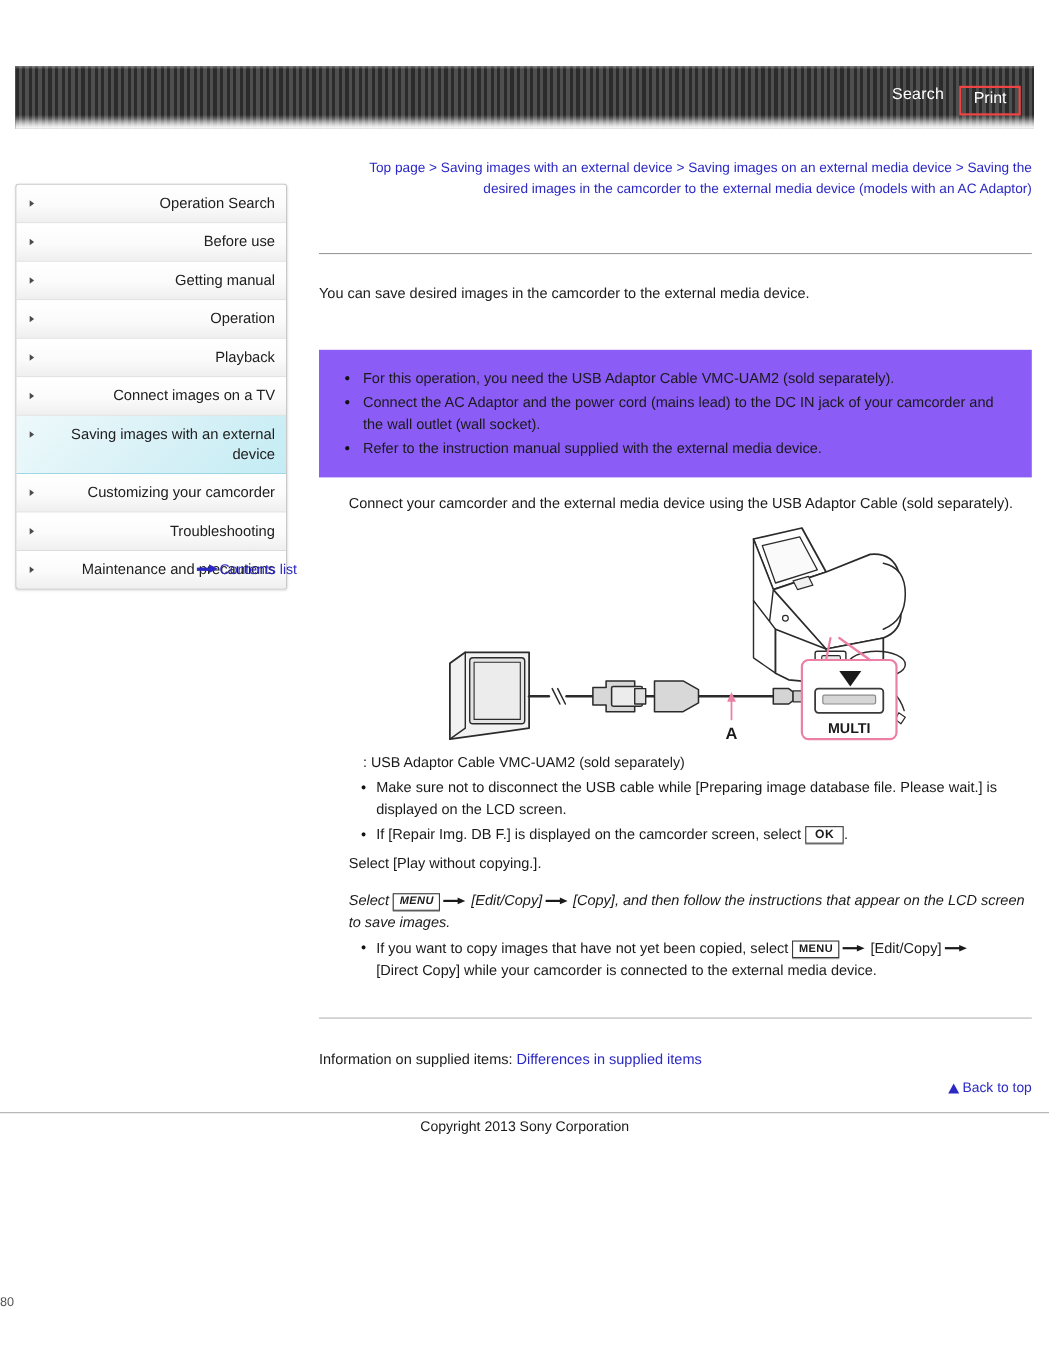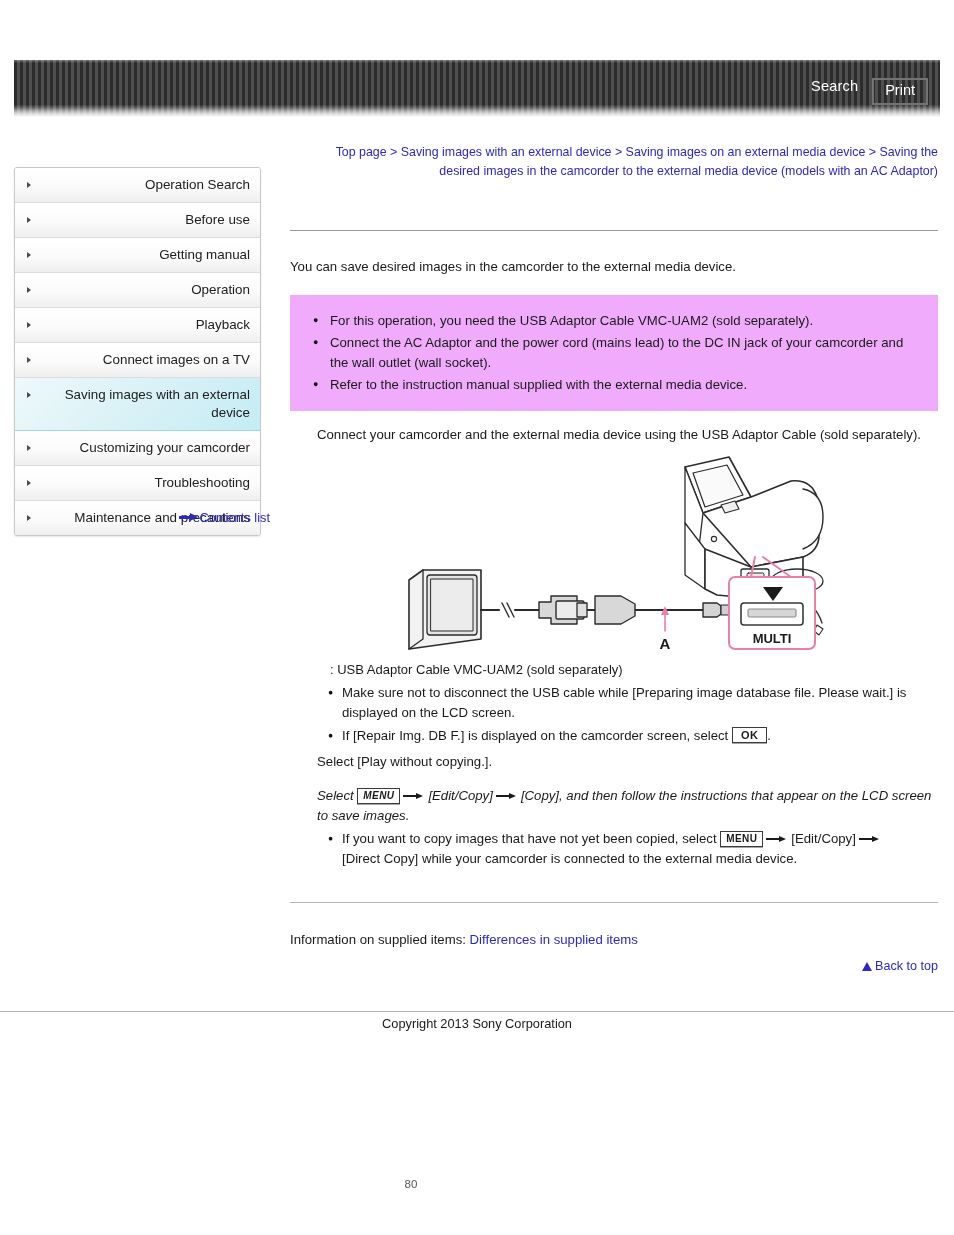--- a/index.html
+++ b/index.html
@@ -60,21 +60,21 @@
     z-index: 5;
   }
   .search-link {
     color: #ffffff;
     font-size: 14.5px;
     letter-spacing: 0.2px;
     text-decoration: none;
     cursor: pointer;
   }
   .print-button {
-    border: 2px solid #737373;
+    border: 2px solid #ef4444;
     color: #ffffff;
     font-size: 14.5px;
     padding: 3px 11px 4px 11px;
     background: transparent;
     cursor: pointer;
     line-height: 1.1;
   }
 
   
   .breadcrumb {
@@ -179,22 +179,22 @@
     height: 1px;
     background: #9a9a9a;
     margin: 0 0 0 0;
   }
   .intro {
     font-size: 13.2px;
     line-height: 20px;
     margin-top: 26px;
   }
   .notes-box {
-    margin-top: 18px;
-    background: #f0abfc;
+    margin-top: 41px;
+    background: #8b5cf6;
     padding: 16px 18px 14px 18px;
   }
   .notes-box ul {
     margin: 0;
     padding: 0 0 0 22px;
     list-style: none;
   }
   .notes-box li {
     position: relative;
     font-size: 13.2px;
@@ -347,21 +347,21 @@
     width: 954px;
     text-align: center;
     font-size: 12.8px;
     color: #1a1a1a;
   }
   .page-number {
     position: absolute;
     left: 0;
     top: 1178px;
     width: 822px;
-    text-align: center;
+    text-align: left;
     font-size: 11.5px;
     color: #555;
   }
 </style>
 </head>
 <body>
 
 <div class="header-band"></div>
 <div class="header-fade-top"></div>
 <div class="header-fade-bottom"></div>

